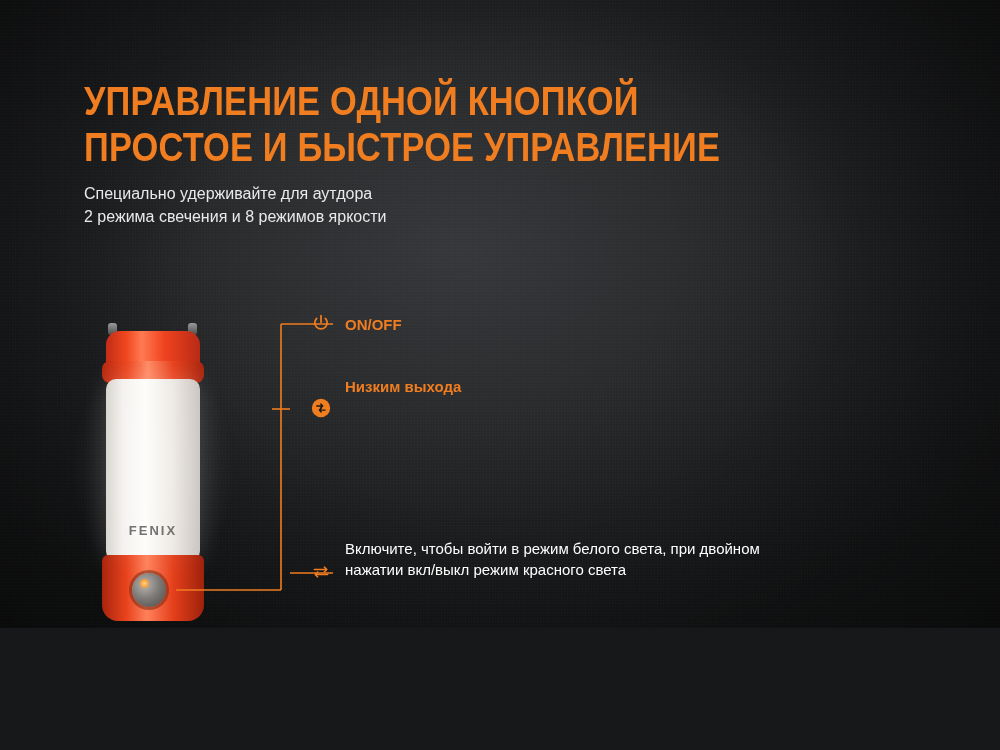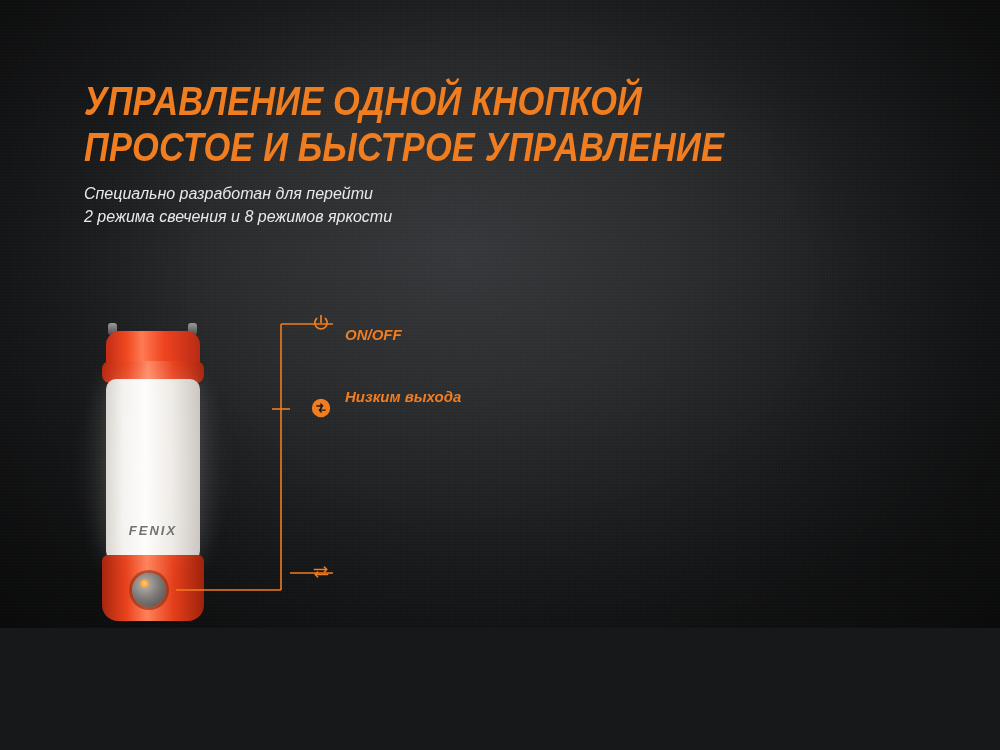--- a/index.html
+++ b/index.html
@@ -14,21 +14,20 @@
     overflow: hidden;
   }
   .page {
     position: relative;
     width: 1000px;
     height: 628px;
     background:
       radial-gradient(ellipse 620px 420px at 46% 40%, #35373a 0%, #2a2c2e 35%, #1d1e20 65%, #141516 100%),
       #141516;
     overflow: hidden;
-    font-style: italic;
   }
   .page:before {
     content: "";
     position: absolute;
     inset: 0;
     background:
       repeating-linear-gradient(0deg, rgba(255,255,255,0.014) 0px, rgba(255,255,255,0.014) 1px, rgba(0,0,0,0) 1px, rgba(0,0,0,0) 3px),
       repeating-linear-gradient(90deg, rgba(255,255,255,0.010) 0px, rgba(255,255,255,0.010) 1px, rgba(0,0,0,0) 1px, rgba(0,0,0,0) 3px);
     pointer-events: none;
   }
@@ -177,21 +176,21 @@
   
   .callout {
     position: absolute;
     left: 345px;
   }
   .callout .c-title {
     color: #f07d20;
     font-size: 15px;
     font-weight: bold;
     line-height: 21px;
-    margin: 12px 0 1px 0;
+    margin: 2px 0 1px 0;
   }
   .callout .c-body {
     color: #ffffff;
     font-size: 15px;
     line-height: 21px;
     white-space: pre-line;
   }
   .callout-icon {
     position: absolute;
     left: 311px;
@@ -211,21 +210,21 @@
 
 <div class="page">
 
   <div class="vignette"></div>
 
   <div class="headline">
     <div class="line">УПРАВЛЕНИЕ ОДНОЙ КНОПКОЙ</div>
     <div class="line">ПРОСТОЕ И БЫСТРОЕ УПРАВЛЕНИЕ</div>
   </div>
   <div class="subline">
-    <div>Специально разработан для перейти</div>
+    <div>Специально удерживайте для аутдора</div>
     <div>2 режима свечения и 8 режимов яркости</div>
   </div>
 
   <div class="lantern">
     <div class="hanger l"></div>
     <div class="hanger r"></div>
     <div class="lant-top-cap"></div>
     <div class="lant-top-ring"></div>
     <div class="lant-diffuser">
       <div class="lant-brand">FENIX</div>
@@ -270,15 +269,17 @@
 
   <div class="callout" id="callout-onoff">
     <div class="c-title">ON/OFF</div>
   </div>
 
   <div class="callout" id="callout-output">
     <div class="c-title">Низким выхода</div>
   </div>
 
   <div class="callout" id="callout-modes">
+    <div class="c-body">Включите, чтобы войти в режим белого света, при двойном
+нажатии вкл/выкл режим красного света</div>
   </div>
 
 </div>
 
 </body></html>

